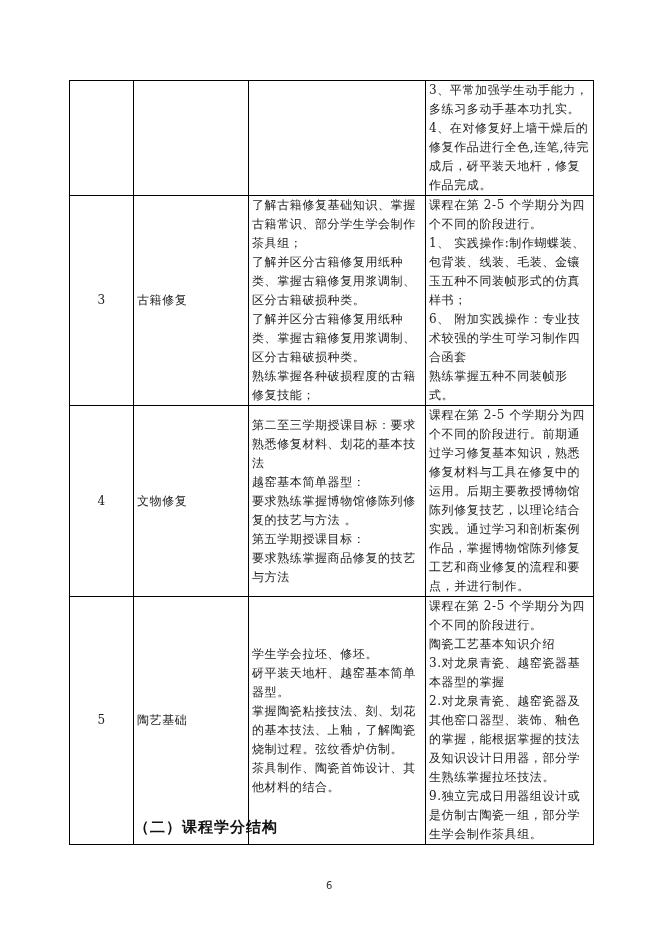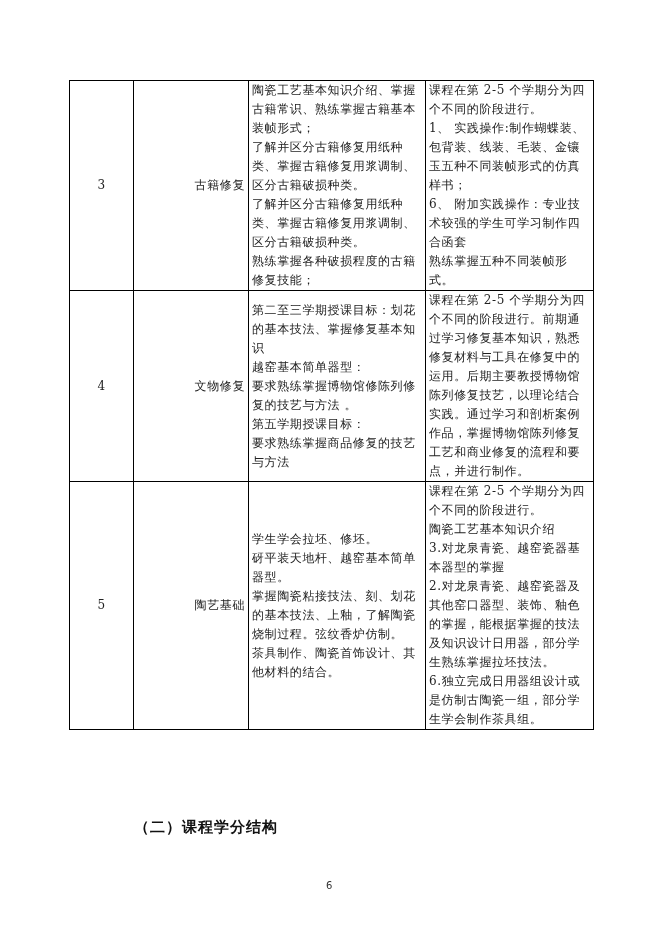--- a/index.html
+++ b/index.html
@@ -16,21 +16,21 @@
   table.main td {
     border: 1.3px solid #000;
     vertical-align: middle;
     padding: 0 3px;
     font-size: 12px;
     line-height: 19px;
     letter-spacing: 0.6px;
     word-break: break-all;
   }
   td.c-num { text-align: center; }
-  td.c-name { text-align: right; letter-spacing: 1.5px; }
+  td.c-name { text-align: left; letter-spacing: 1.5px; }
   td.c-text { text-align: left; }
   .line { display: block; }
   .section-heading {
     position: absolute; left: 134px; top: 786px;
     font-family: "DejaVu Sans", "Liberation Sans", sans-serif;
     font-weight: bold; font-size: 15px; letter-spacing: 1px; color: #111; margin-top: 32px;
   }
   .page-number {
     position: absolute; left: 326px; top: 880px;
     font-family: "DejaVu Sans", "Liberation Sans", sans-serif;
@@ -41,41 +41,50 @@
 <body>
 
 <table class="main">
   <colgroup>
     <col style="width:64px">
     <col style="width:115px">
     <col style="width:177px">
     <col style="width:168px">
   </colgroup>
   <tbody>
+    <tr style="height:105px">
+      <td class="c-num"></td>
+      <td class="c-name"></td>
+      <td class="c-text"></td>
+      <td class="c-text">
+        <span class="line">3、平常加强学生动手能力，多练习多动手基本功扎实。</span>
+        <span class="line">4、在对修复好上墙干燥后的修复作品进行全色,连笔,待完成后，砑平装天地杆，修复作品完成。</span>
+      </td>
+    </tr>
     <tr style="height:191px">
       <td class="c-num">3</td>
       <td class="c-name">古籍修复</td>
       <td class="c-text">
-        <span class="line">陶瓷工艺基本知识介绍、掌握古籍常识、熟练掌握古籍基本装帧形式；</span>
+        <span class="line">了解古籍修复基础知识、掌握古籍常识、部分学生学会制作茶具组；</span>
         <span class="line">了解并区分古籍修复用纸种类、掌握古籍修复用浆调制、区分古籍破损种类。</span>
         <span class="line">了解并区分古籍修复用纸种类、掌握古籍修复用浆调制、区分古籍破损种类。</span>
         <span class="line">熟练掌握各种破损程度的古籍修复技能；</span>
       </td>
       <td class="c-text">
         <span class="line">课程在第 2-5 个学期分为四个不同的阶段进行。</span>
         <span class="line">1、 实践操作:制作蝴蝶装、包背装、线装、毛装、金镶玉五种不同装帧形式的仿真样书；</span>
         <span class="line">6、 附加实践操作：专业技术较强的学生可学习制作四合函套</span>
         <span class="line">熟练掌握五种不同装帧形式。</span>
       </td>
     </tr>
     <tr style="height:174px">
       <td class="c-num">4</td>
       <td class="c-name">文物修复</td>
       <td class="c-text">
-        <span class="line">第二至三学期授课目标：划花的基本技法、掌握修复基本知识</span>
+        <span class="line">第二至三学期授课目标：要求熟悉修复材料、划花的基本技法</span>
         <span class="line">越窑基本简单器型：</span>
         <span class="line">要求熟练掌握博物馆修陈列修复的技艺与方法 。</span>
         <span class="line">第五学期授课目标：</span>
         <span class="line">要求熟练掌握商品修复的技艺与方法</span>
       </td>
       <td class="c-text">
         <span class="line">课程在第 2-5 个学期分为四个不同的阶段进行。前期通过学习修复基本知识，熟悉修复材料与工具在修复中的运用。后期主要教授博物馆陈列修复技艺，以理论结合实践。通过学习和剖析案例作品，掌握博物馆陈列修复工艺和商业修复的流程和要点，并进行制作。</span>
       </td>
     </tr>
     <tr style="height:226px">
@@ -85,20 +94,20 @@
         <span class="line">学生学会拉坯、修坯。</span>
         <span class="line">砑平装天地杆、越窑基本简单器型。</span>
         <span class="line">掌握陶瓷粘接技法、刻、划花的基本技法、上釉，了解陶瓷烧制过程。弦纹香炉仿制。</span>
         <span class="line">茶具制作、陶瓷首饰设计、其他材料的结合。</span>
       </td>
       <td class="c-text">
         <span class="line">课程在第 2-5 个学期分为四个不同的阶段进行。</span>
         <span class="line">陶瓷工艺基本知识介绍</span>
         <span class="line">3.对龙泉青瓷、越窑瓷器基本器型的掌握</span>
         <span class="line">2.对龙泉青瓷、越窑瓷器及其他窑口器型、装饰、釉色的掌握，能根据掌握的技法及知识设计日用器，部分学生熟练掌握拉坯技法。</span>
-        <span class="line">6.独立完成日用器组设计或是仿制古陶瓷一组，部分学生学会制作茶具组。</span>
+        <span class="line">9.独立完成日用器组设计或是仿制古陶瓷一组，部分学生学会制作茶具组。</span>
       </td>
     </tr>
   </tbody>
 </table>
 
 <div class="section-heading">（二）课程学分结构</div>
 <div class="page-number">6</div>
 
 </body></html>

